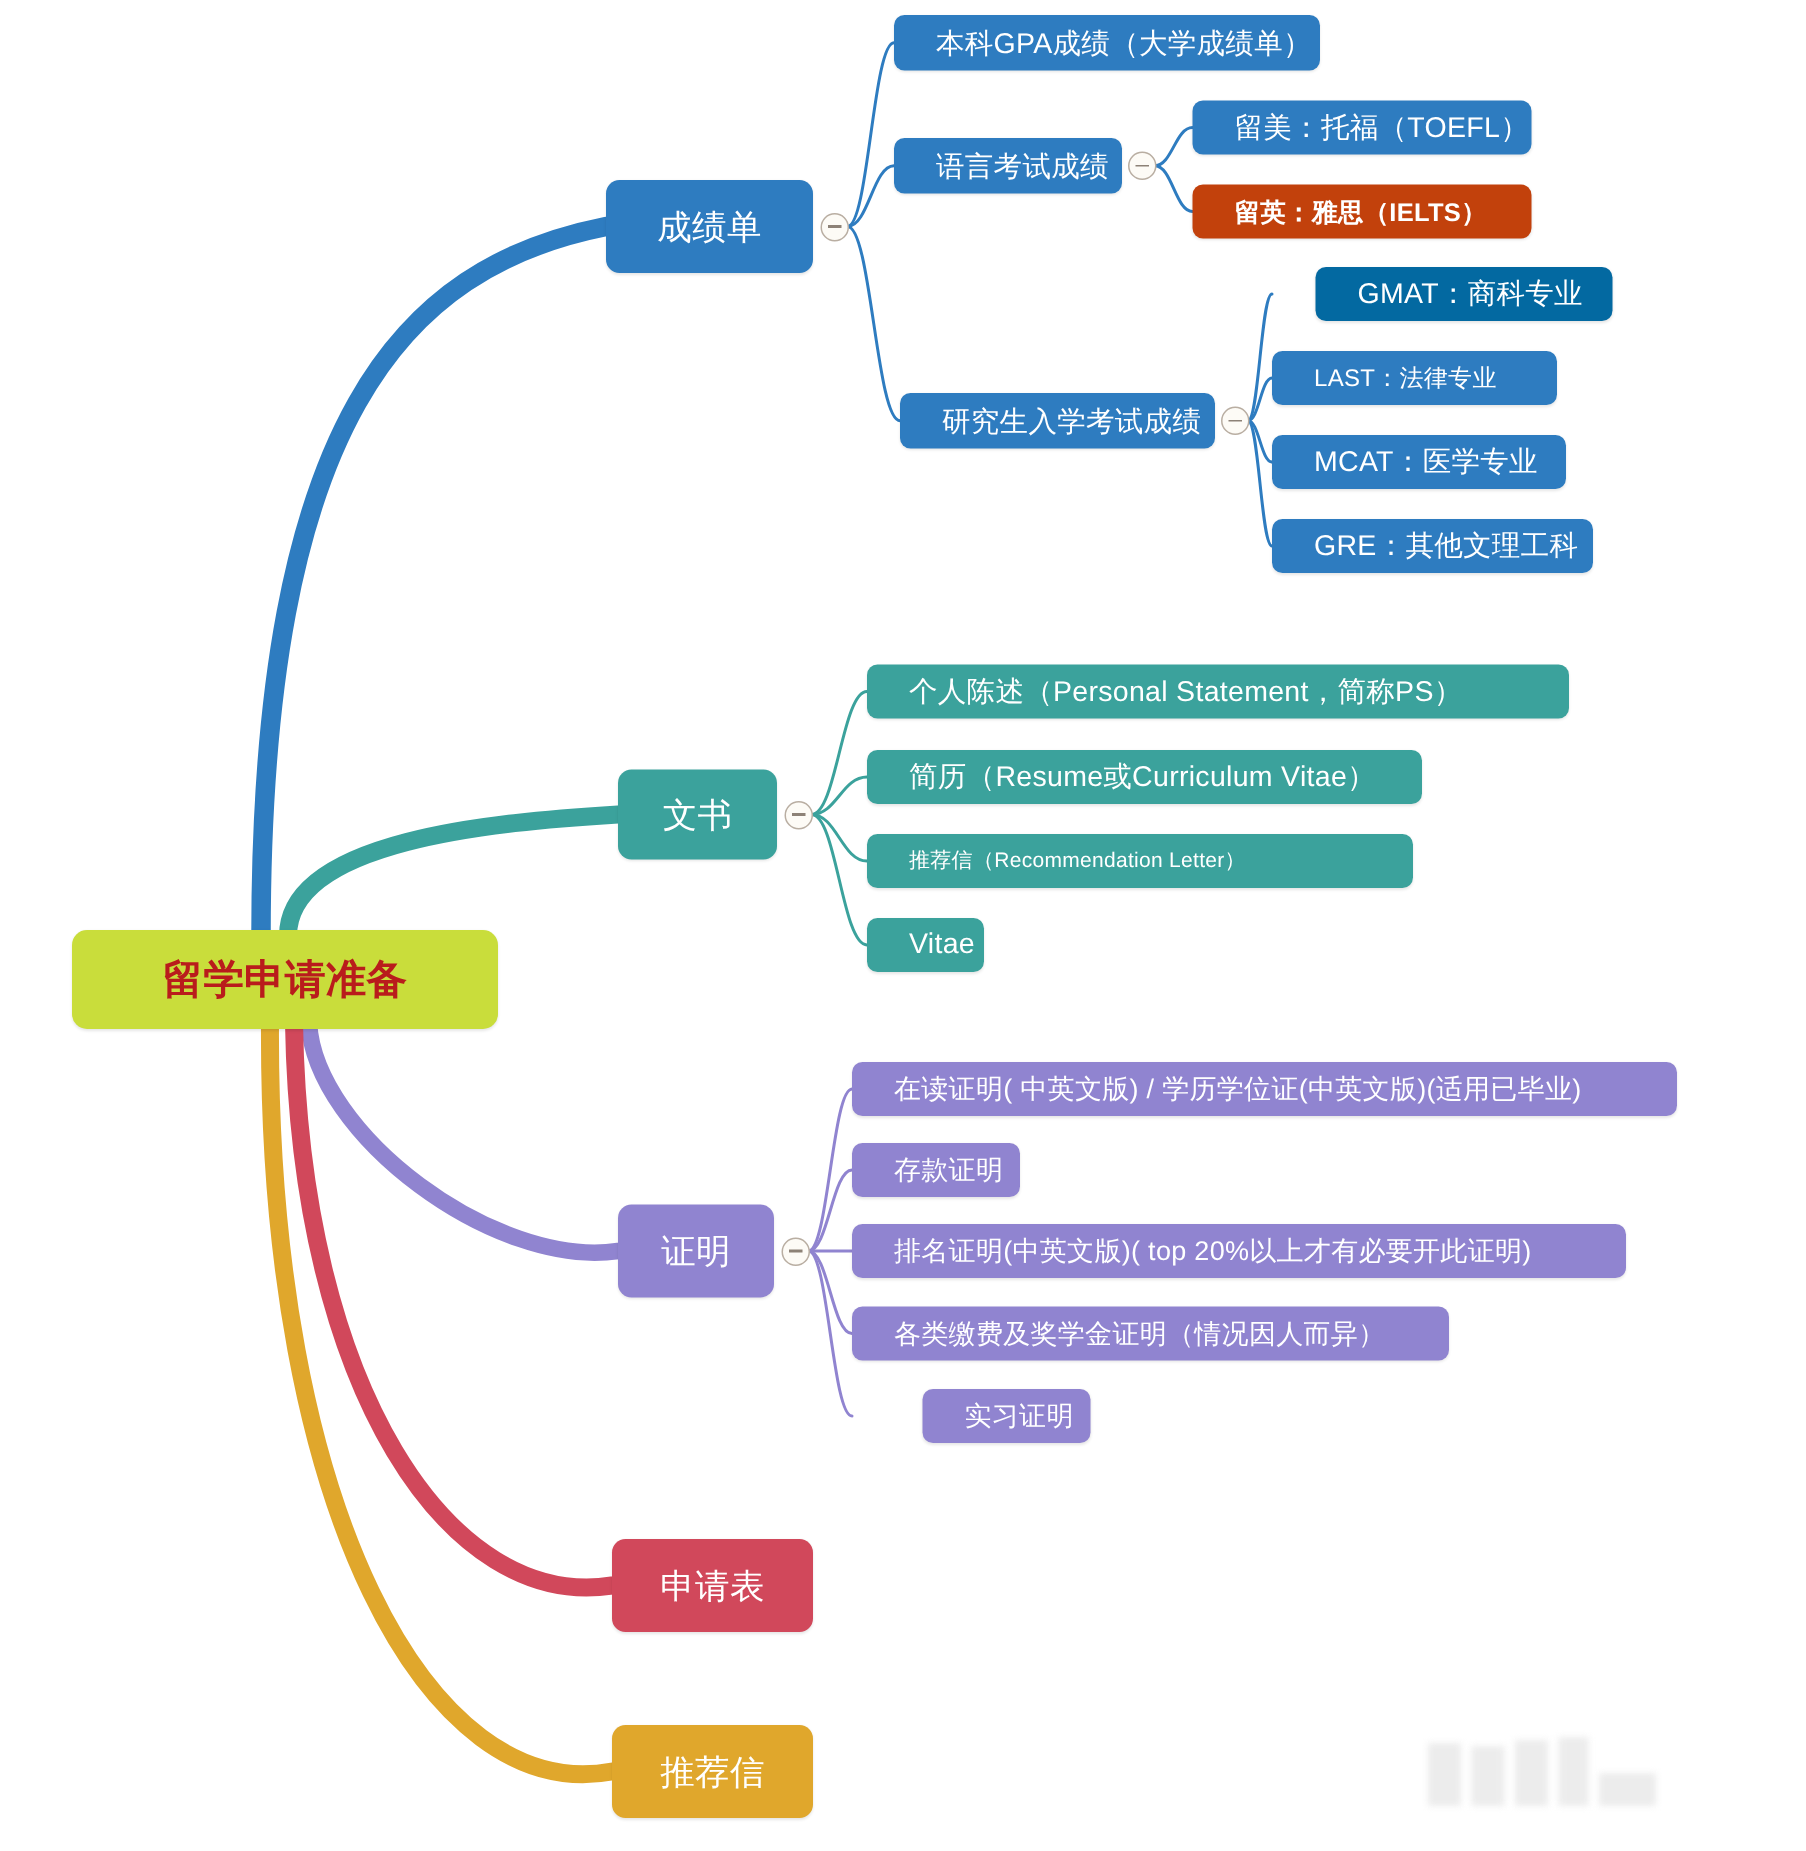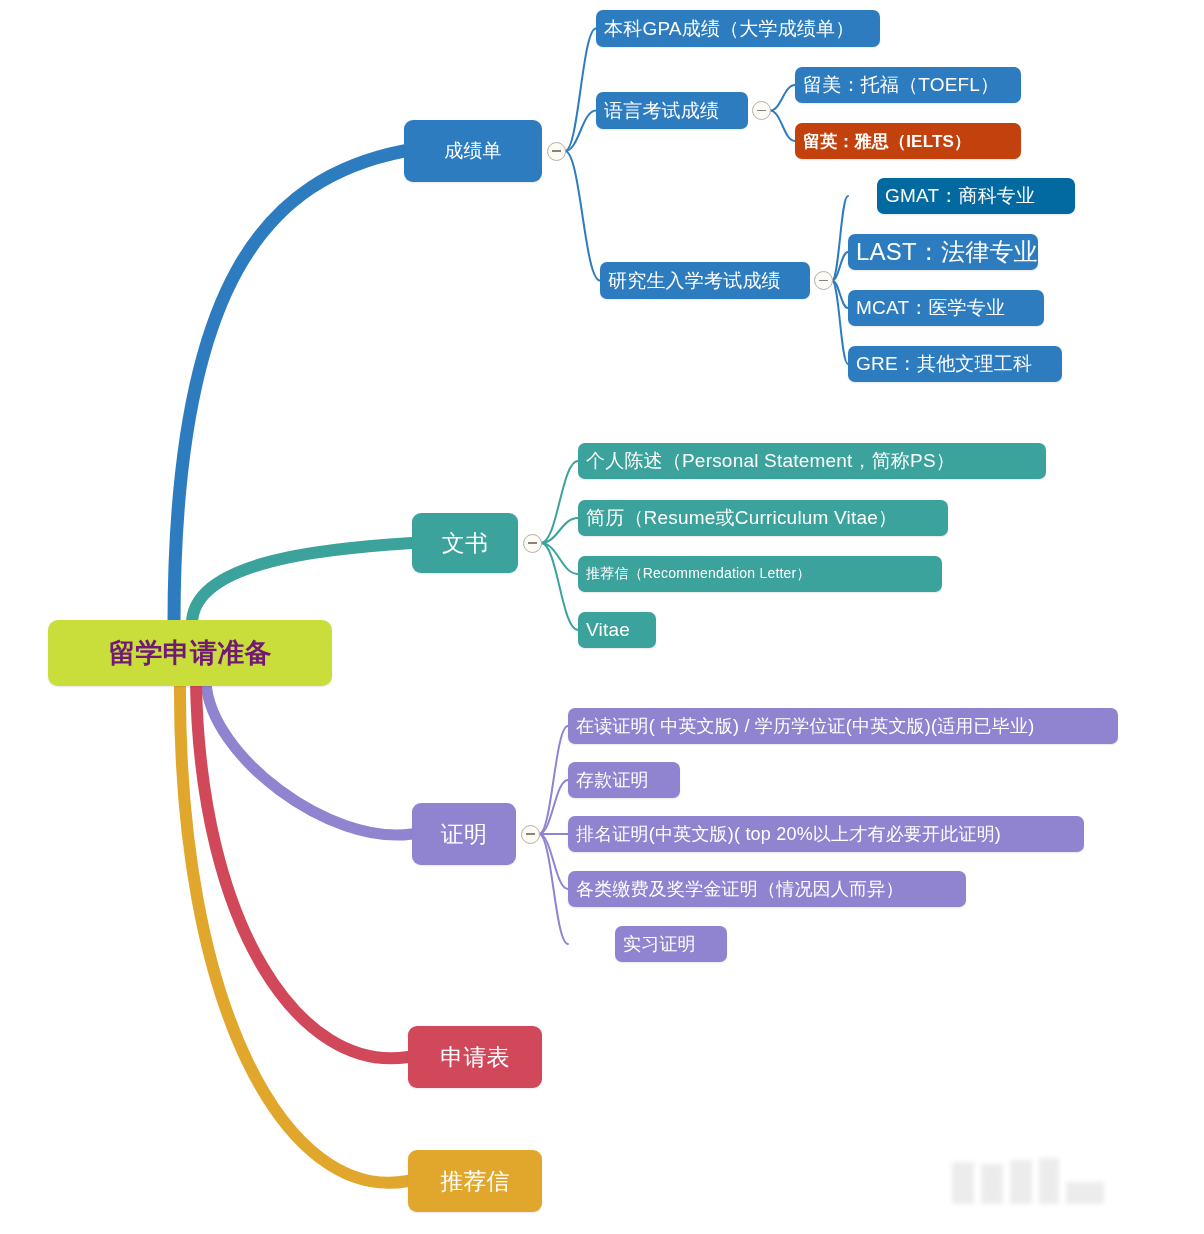--- a/index.html
+++ b/index.html
@@ -41,21 +41,21 @@
     border-radius: 10px;
     color: #1c1c1c;
     font-weight: bold;
   }
   .node.lvl1 {
     border-radius: 9px;
     font-weight: normal;
   }
   .node.lvl2, .node.lvl3 {
     border-radius: 7px;
-    padding: 0 8px;
+    padding: 0 28px;
     justify-content: flex-start;
   }
   .toggle {
     position: absolute;
     width: 19px;
     height: 19px;
     border-radius: 50%;
     background: #fdfbf6;
     border: 1.3px solid #b9aea2;
     box-sizing: border-box;
@@ -105,24 +105,24 @@
       <path d="M 541 543 C 557.65 543 561.35 518 578 518" fill="none" stroke="#3ba29c" stroke-width="2" stroke-linecap="round"></path>
       <path d="M 541 543 C 557.65 543 561.35 574 578 574" fill="none" stroke="#3ba29c" stroke-width="2" stroke-linecap="round"></path>
       <path d="M 541 543 C 557.65 543 561.35 630 578 630" fill="none" stroke="#3ba29c" stroke-width="2" stroke-linecap="round"></path>
       <path d="M 539 834 C 552.05 834 554.95 726 568 726" fill="none" stroke="#9084d0" stroke-width="2" stroke-linecap="round"></path>
       <path d="M 539 834 C 552.05 834 554.95 780 568 780" fill="none" stroke="#9084d0" stroke-width="2" stroke-linecap="round"></path>
       <path d="M 539 834 C 552.05 834 554.95 834 568 834" fill="none" stroke="#9084d0" stroke-width="2" stroke-linecap="round"></path>
       <path d="M 539 834 C 552.05 834 554.95 889 568 889" fill="none" stroke="#9084d0" stroke-width="2" stroke-linecap="round"></path>
       <path d="M 539 834 C 552.05 834 554.95 944 568 944" fill="none" stroke="#9084d0" stroke-width="2" stroke-linecap="round"></path>
     </svg>
   <div id="nodes">
-      <div class="node root" style="left: 48px; top: 620px; width: 284px; height: 66px; background: rgb(201, 221, 59); color: #701a75; font-size: 27px;">
+      <div class="node root" style="left: 48px; top: 620px; width: 284px; height: 66px; background: rgb(201, 221, 59); color: #b91c1c; font-size: 27px;">
         <span>留学申请准备</span>
       </div>
-      <div class="node lvl1" style="left: 404px; top: 120px; width: 138px; height: 62px; background: rgb(46, 124, 192); font-size: 19px;">
+      <div class="node lvl1" style="left: 404px; top: 120px; width: 138px; height: 62px; background: rgb(46, 124, 192); font-size: 23px;">
         <span>成绩单</span>
       </div>
       <div class="toggle" style="left: 546.5px; top: 141.5px;">
         <i></i>
       </div>
       <div class="node lvl2" style="left: 596px; top: 10px; width: 284px; height: 37px; background: rgb(46, 124, 192); font-size: 19px;">
         <span>本科GPA成绩（大学成绩单）</span>
       </div>
       <div class="node lvl2" style="left: 596px; top: 92px; width: 152px; height: 37px; background: rgb(46, 124, 192); font-size: 19px;">
         <span>语言考试成绩</span>
@@ -138,21 +138,21 @@
       </div>
       <div class="node lvl2" style="left: 600px; top: 262px; width: 210px; height: 37px; background: rgb(46, 124, 192); font-size: 19px;">
         <span>研究生入学考试成绩</span>
       </div>
       <div class="toggle" style="left: 813.5px; top: 271px;">
         <i></i>
       </div>
       <div class="node lvl3" style="left: 848px; top: 178px; width: 198px; height: 36px; background: #0369a1; font-size: 19px; margin-left: 29px;">
         <span>GMAT：商科专业</span>
       </div>
-      <div class="node lvl3" style="left: 848px; top: 234px; width: 190px; height: 36px; background: rgb(46, 124, 192); font-size: 24px;">
+      <div class="node lvl3" style="left: 848px; top: 234px; width: 190px; height: 36px; background: rgb(46, 124, 192); font-size: 16px;">
         <span>LAST：法律专业</span>
       </div>
       <div class="node lvl3" style="left: 848px; top: 290px; width: 196px; height: 36px; background: rgb(46, 124, 192); font-size: 19px;">
         <span>MCAT：医学专业</span>
       </div>
       <div class="node lvl3" style="left: 848px; top: 346px; width: 214px; height: 36px; background: rgb(46, 124, 192); font-size: 19px;">
         <span>GRE：其他文理工科</span>
       </div>
       <div class="node lvl1" style="left: 412px; top: 513px; width: 106px; height: 60px; background: rgb(59, 162, 156); font-size: 23px;">
         <span>文书</span>

